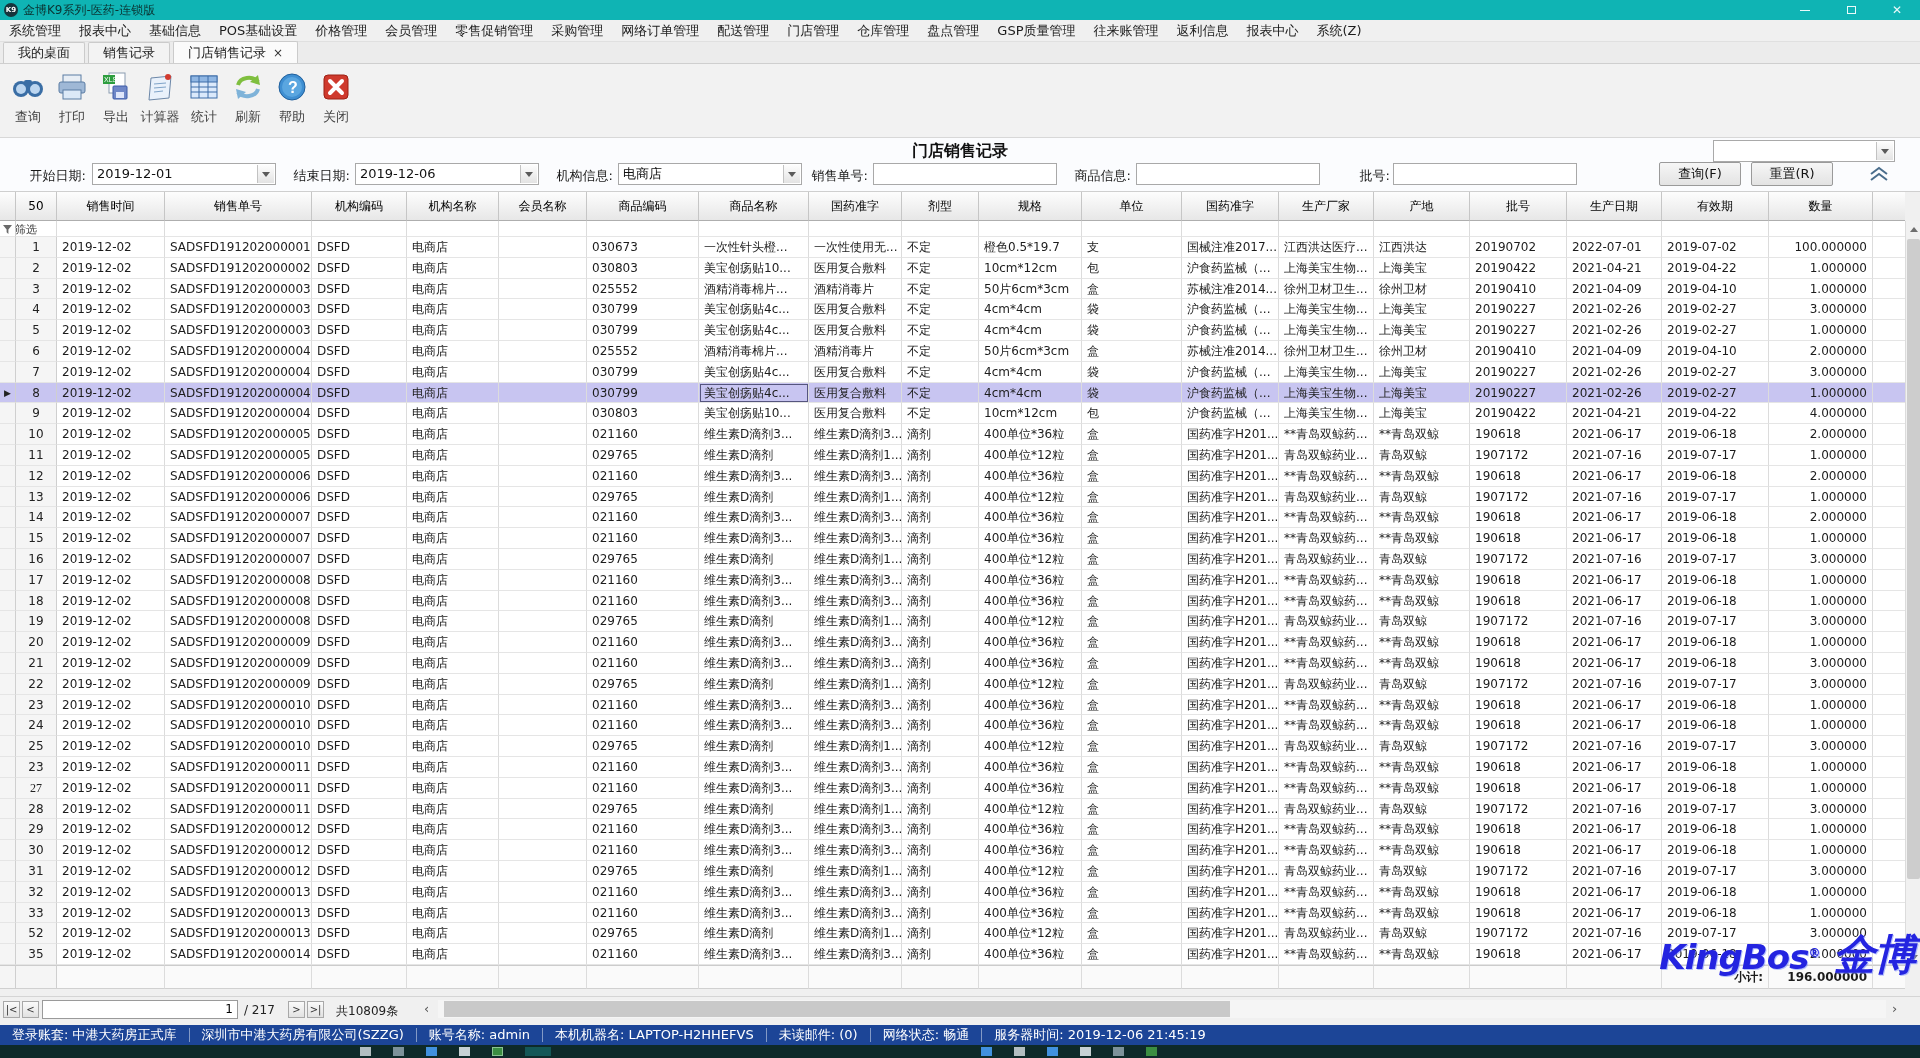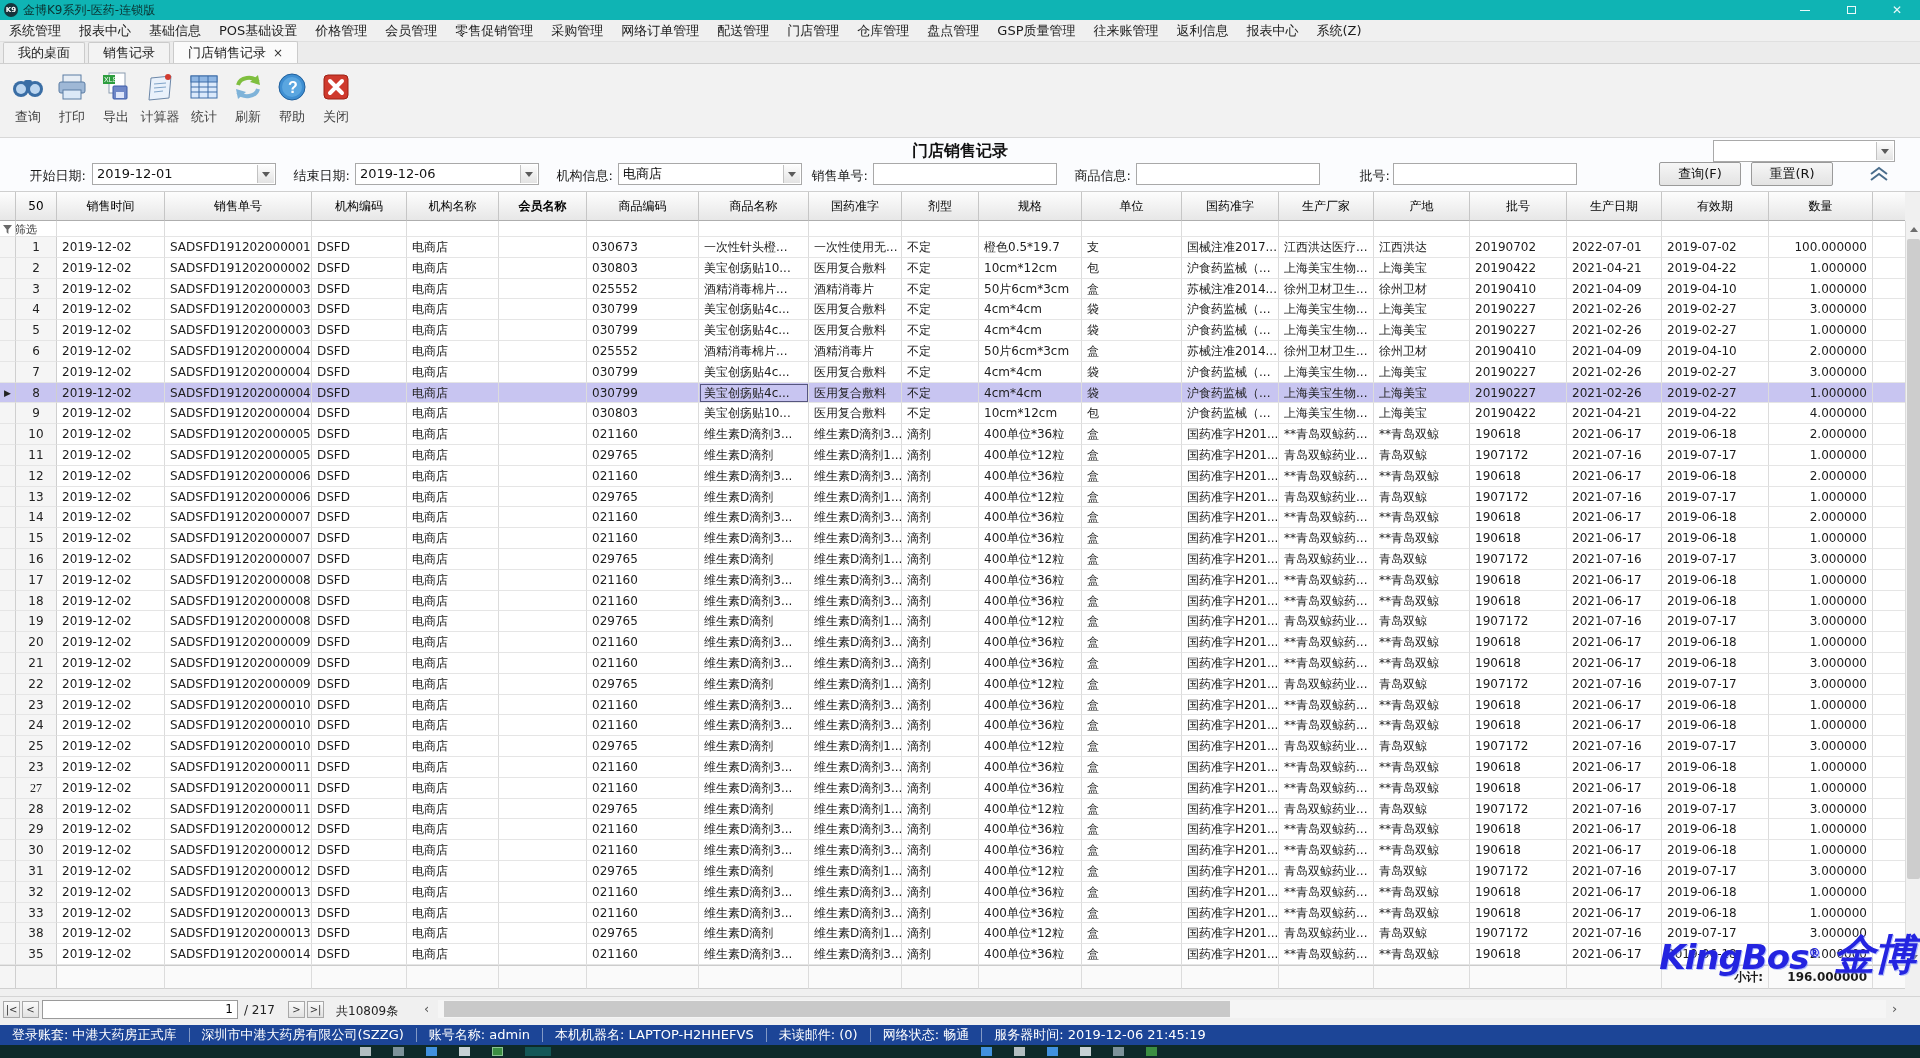--- a/index.html
+++ b/index.html
@@ -316,21 +316,21 @@
 </div>
 
 <div class="gridwrap" id="grid">
     <div class="grow ghead">
       <div class="gcell marker" style="width: 16px;"></div>
       <div class="gcell" style="width: 41px;">50</div>
       <div class="gcell" style="width: 108px;">销售时间</div>
       <div class="gcell" style="width: 147px;">销售单号</div>
       <div class="gcell" style="width: 95px;">机构编码</div>
       <div class="gcell" style="width: 92px;">机构名称</div>
-      <div class="gcell" style="width: 88px; font-weight: bold;">会员名称</div>
+      <div class="gcell" style="width: 88px;">会员名称</div>
       <div class="gcell" style="width: 112px;">商品编码</div>
       <div class="gcell" style="width: 110px;">商品名称</div>
       <div class="gcell" style="width: 93px;">国药准字</div>
       <div class="gcell" style="width: 77px;">剂型</div>
       <div class="gcell" style="width: 103px;">规格</div>
       <div class="gcell" style="width: 100px;">单位</div>
       <div class="gcell" style="width: 97px;">国药准字</div>
       <div class="gcell" style="width: 95px;">生产厂家</div>
       <div class="gcell" style="width: 96px;">产地</div>
       <div class="gcell" style="width: 97px;">批号</div>
@@ -1122,21 +1122,21 @@
       <div class="gcell" style="width: 95px;">**青岛双鲸药...</div>
       <div class="gcell" style="width: 96px;">**青岛双鲸</div>
       <div class="gcell" style="width: 97px;">190618</div>
       <div class="gcell" style="width: 95px;">2021-06-17</div>
       <div class="gcell" style="width: 107px;">2019-06-18</div>
       <div class="gcell num-r" style="width: 104px;">1.000000</div>
       <div class="gcell num-r" style="width: 96px;"></div>
     </div>
     <div class="grow">
       <div class="gcell marker" style="width: 16px;"></div>
-      <div class="gcell rownum" style="width: 41px;">38</div>
+      <div class="gcell rownum" style="width: 41px;">52</div>
       <div class="gcell" style="width: 108px;">2019-12-02</div>
       <div class="gcell" style="width: 147px;">SADSFD191202000013</div>
       <div class="gcell" style="width: 95px;">DSFD</div>
       <div class="gcell" style="width: 92px;">电商店</div>
       <div class="gcell" style="width: 88px;"></div>
       <div class="gcell" style="width: 112px;">029765</div>
       <div class="gcell" style="width: 110px;">维生素D滴剂</div>
       <div class="gcell" style="width: 93px;">维生素D滴剂1...</div>
       <div class="gcell" style="width: 77px;">滴剂</div>
       <div class="gcell" style="width: 103px;">400单位*12粒</div>

